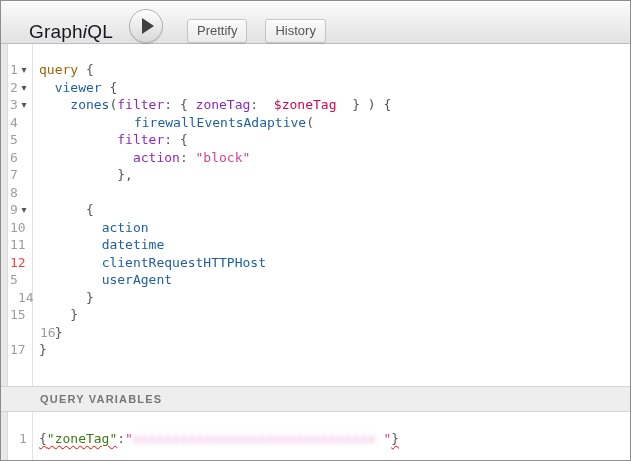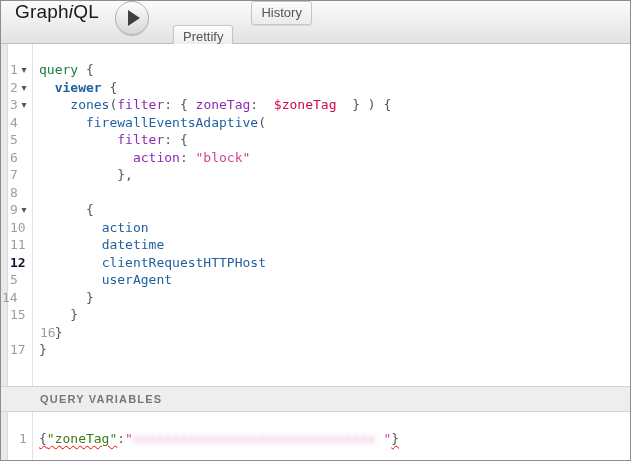--- a/index.html
+++ b/index.html
@@ -7,22 +7,22 @@
   .window{
     width:631px;height:461px;box-sizing:border-box;
     border:1px solid #8d8d8d;background:#fff;
     display:flex;flex-direction:column;overflow:hidden;position:relative;
   }
   
   .toolbar{
     flex:0 0 42px;height:42px;
     background:linear-gradient(#fbfbfb,#e2e2e2);
     border-bottom:1px solid #bdbdbd;
-    display:flex;align-items:flex-start;
-    padding:0 14px;
+    display:flex;align-items:flex-end;
+    padding:0 28px;
   }
   .logo{font-size:19px;color:#17191f;letter-spacing:.2px;cursor:default;}
   .logo .it{font-style:italic;}
   .execute-btn{
     width:34px;height:34px;border-radius:50%;
     border:1px solid #b3b3b3;
     background:linear-gradient(#fefefe,#d8d8d8);
     box-shadow:0 1px 1px rgba(0,0,0,.18);
     margin-left:16px;padding:0;
     display:flex;align-items:center;justify-content:center;cursor:pointer;
@@ -97,34 +97,34 @@
     <button class="execute-btn">
       <span class="play-icon"></span>
     </button>
     <button class="tb-btn prettify">Prettify</button>
     <button class="tb-btn history">History</button>
   </div>
 
   <div class="pane query-pane">
     <div class="gutter-sep"></div>
     <div class="lines" id="query-lines">
-        <div class="cm-line"><span class="lnum" style="left: 9px; color: rgb(158, 158, 158);">1</span><span class="fold">▾</span><span class="code"><span style="color: #15803d;">query</span><span> </span><span style="color: rgb(85, 85, 85);">{</span></span></div>
-        <div class="cm-line"><span class="lnum" style="left: 9px; color: rgb(158, 158, 158);">2</span><span class="fold">▾</span><span class="code">  <span style="color: rgb(31, 97, 160); font-weight: bold;">viewer</span><span> </span><span style="color: rgb(85, 85, 85);">{</span></span></div>
+        <div class="cm-line"><span class="lnum" style="left: 9px; color: rgb(158, 158, 158);">1</span><span class="fold">▾</span><span class="code"><span style="color: #a16207;">query</span><span> </span><span style="color: rgb(85, 85, 85);">{</span></span></div>
+        <div class="cm-line"><span class="lnum" style="left: 9px; color: rgb(158, 158, 158);">2</span><span class="fold">▾</span><span class="code">  <span style="color: rgb(31, 97, 160);">viewer</span><span> </span><span style="color: rgb(85, 85, 85);">{</span></span></div>
         <div class="cm-line"><span class="lnum" style="left: 9px; color: rgb(158, 158, 158);">3</span><span class="fold">▾</span><span class="code">    <span style="color: rgb(31, 97, 160);">zones</span><span style="color: rgb(85, 85, 85);">(</span><span style="color: rgb(139, 43, 185);">filter</span><span style="color: rgb(85, 85, 85);">:</span><span> </span><span style="color: rgb(85, 85, 85);">{</span><span> </span><span style="color: rgb(139, 43, 185);">zoneTag</span><span style="color: rgb(85, 85, 85);">:</span><span>  </span><span style="color: rgb(210, 5, 78);">$zoneTag</span><span>  </span><span style="color: rgb(85, 85, 85);">}</span><span> </span><span style="color: rgb(85, 85, 85);">)</span><span> </span><span style="color: rgb(85, 85, 85);">{</span></span></div>
-        <div class="cm-line"><span class="lnum" style="left: 9px; color: rgb(158, 158, 158);">4</span><span class="code">      <span style="color: rgb(31, 97, 160);">firewallEventsAdaptive</span><span style="color: rgb(85, 85, 85);">(</span></span></div>
+        <div class="cm-line"><span class="lnum" style="left: 9px; color: rgb(158, 158, 158);">4</span><span class="code">      <span style="color: rgb(31, 97, 160); margin-left: 48px;">firewallEventsAdaptive</span><span style="color: rgb(85, 85, 85);">(</span></span></div>
         <div class="cm-line"><span class="lnum" style="left: 9px; color: rgb(158, 158, 158);">5</span><span class="code">          <span style="color: rgb(139, 43, 185);">filter</span><span style="color: rgb(85, 85, 85);">:</span><span> </span><span style="color: rgb(85, 85, 85);">{</span></span></div>
         <div class="cm-line"><span class="lnum" style="left: 9px; color: rgb(158, 158, 158);">6</span><span class="code">            <span style="color: rgb(139, 43, 185);">action</span><span style="color: rgb(85, 85, 85);">:</span><span> </span><span style="color: rgb(214, 66, 146);">"block"</span></span></div>
         <div class="cm-line"><span class="lnum" style="left: 9px; color: rgb(158, 158, 158);">7</span><span class="code">          <span style="color: rgb(85, 85, 85);">},</span></span></div>
         <div class="cm-line"><span class="lnum" style="left: 9px; color: rgb(158, 158, 158);">8</span></div>
         <div class="cm-line"><span class="lnum" style="left: 9px; color: rgb(158, 158, 158);">9</span><span class="fold">▾</span><span class="code">      <span style="color: rgb(85, 85, 85);">{</span></span></div>
         <div class="cm-line"><span class="lnum" style="left: 9px; color: rgb(158, 158, 158);">10</span><span class="code">        <span style="color: rgb(31, 97, 160);">action</span></span></div>
         <div class="cm-line"><span class="lnum" style="left: 9px; color: rgb(158, 158, 158);">11</span><span class="code">        <span style="color: rgb(31, 97, 160);">datetime</span></span></div>
-        <div class="cm-line"><span class="lnum" style="left: 9px; color: #0f172a; font-weight: bold;">12</span><span class="code">        <span style="color: rgb(31, 97, 160);">clientRequestHTTPHost</span></span></div>
+        <div class="cm-line"><span class="lnum" style="left: 9px; color: #ef4444;">12</span><span class="code">        <span style="color: rgb(31, 97, 160);">clientRequestHTTPHost</span></span></div>
         <div class="cm-line"><span class="lnum" style="left: 9px; color: rgb(158, 158, 158);">5</span><span class="code">        <span style="color: rgb(31, 97, 160);">userAgent</span></span></div>
-        <div class="cm-line"><span class="lnum" style="left: 1px; color: rgb(158, 158, 158);">14</span><span class="code">      <span style="color: rgb(85, 85, 85);">}</span></span></div>
+        <div class="cm-line"><span class="lnum" style="left: 17px; color: rgb(158, 158, 158);">14</span><span class="code">      <span style="color: rgb(85, 85, 85);">}</span></span></div>
         <div class="cm-line"><span class="lnum" style="left: 9px; color: rgb(158, 158, 158);">15</span><span class="code">    <span style="color: rgb(85, 85, 85);">}</span></span></div>
         <div class="cm-line"><span class="lnum" style="left: 9px; color: rgb(158, 158, 158); margin-left: 30px;">16</span><span class="code">  <span style="color: rgb(85, 85, 85);">}</span></span></div>
         <div class="cm-line"><span class="lnum" style="left: 9px; color: rgb(158, 158, 158);">17</span><span class="code"><span style="color: rgb(85, 85, 85);">}</span></span></div>
       </div>
   </div>
 
   <div class="vars-header">
     <span class="vars-title">QUERY VARIABLES</span>
   </div>
 

